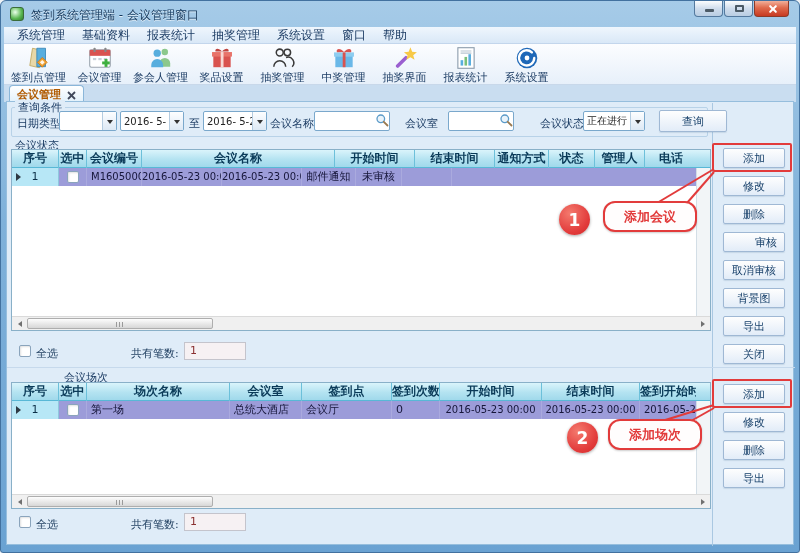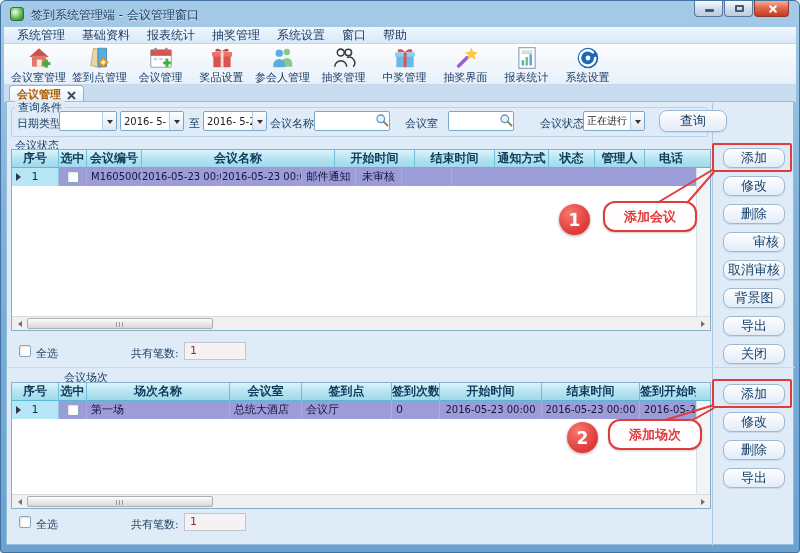--- a/index.html
+++ b/index.html
@@ -50,22 +50,22 @@
   .qlabel-bg{position:absolute;background:#dfecf8;padding:0 3px;}
   .field-label{position:absolute;font-size:11px;color:#1c3c64;white-space:nowrap;}
 
   .combo{position:absolute;height:20px;background:#fff;border:1px solid #7aa8cc;border-radius:2px;display:flex;align-items:center;}
   .combo .val{flex:1;font-size:10px;color:#222;padding-left:3px;white-space:nowrap;overflow:hidden;}
   .combo .dd{width:14px;height:100%;display:flex;align-items:center;justify-content:center;
              background:linear-gradient(180deg,#fdfeff,#dde9f5);border-left:1px solid #b5cce0;}
   .tri-down{width:0;height:0;border:3.5px solid transparent;border-top:4.5px solid #333;margin-top:4px;}
   .searchbox{position:absolute;height:20px;background:#fff;border:1px solid #7aa8cc;border-radius:2px;display:flex;align-items:center;}
   .searchbox input{flex:1;width:20px;border:none;outline:none;height:16px;font-size:11px;padding:0 2px;background:transparent;}
-  .btn{height:20px;background:linear-gradient(180deg,#fefefe,#e2ecf8);border:1px solid #9fb8d4;border-radius:8px;
-       font-size:13px;color:#17406a;display:flex;align-items:center;justify-content:center;cursor:default;
+  .btn{height:20px;background:linear-gradient(180deg,#fefefe,#e2ecf8);border:1px solid #9fb8d4;border-radius:2px;
+       font-size:11px;color:#17406a;display:flex;align-items:center;justify-content:center;cursor:default;
        box-shadow:0 1px 1px rgba(120,150,180,.25);white-space:nowrap;}
 
   
   .gridbox{position:absolute;background:#fff;border:1px solid #89b0c8;}
   .ghead{position:absolute;left:0;right:0;top:0;height:18px;display:flex;
          background:linear-gradient(180deg,#daf4fb 0%,#b4e3f1 55%,#a0d9eb 100%);border-bottom:1px solid #58b8d6;}
   .hcell{height:18px;line-height:17px;text-align:center;font-size:12px;font-weight:600;color:#0a3a58;
          border-right:1px solid #6cc0da;overflow:hidden;white-space:nowrap;flex:0 0 auto;}
   .grow{position:absolute;left:0;right:0;top:18px;height:18px;display:flex;background:#9c9cd9;}
   .dcell{height:18px;line-height:18px;font-size:11px;color:#16163a;border-right:1px solid #aaaade;
@@ -131,32 +131,20 @@
     <span class="menu-item">抽奖管理</span>
     <span class="menu-item">系统设置</span>
     <span class="menu-item">窗口</span>
     <span class="menu-item">帮助</span>
   </div>
 
   <div class="toolbar">
     <div class="tool-item">
       <span>
           <svg viewBox="0 0 24 24" width="26" height="26">
-            <polygon points="3,11 12,3 21,11" fill="#c9534a"></polygon>
-            <rect x="5.5" y="10" width="13" height="10" fill="#e07a6a"></rect>
-            <rect x="10" y="13.5" width="4.5" height="6.5" fill="#fbe9e2"></rect>
-            <rect x="15" y="15.8" width="7.5" height="2.8" fill="#3faf3f"></rect>
-            <rect x="17.3" y="13.5" width="2.9" height="7.4" fill="#3faf3f"></rect>
-          </svg>
-        </span>
-      <span class="tool-label">会议室管理</span>
-    </div>
-    <div class="tool-item">
-      <span>
-          <svg viewBox="0 0 24 24" width="26" height="26">
             <path d="M6 3 l9 2 -2.5 16 -9 -2 z" fill="#e8d8a8" stroke="#c0a860" stroke-width="0.8"></path>
             <path d="M10 3 h8 v17 h-8 z" fill="#58aede" stroke="#3a88b8" stroke-width="0.8"></path>
             <polygon points="15,11.5 19.5,16 15,20.5 10.5,16" fill="#f0a030" stroke="#c87818" stroke-width="0.8"></polygon>
             <polygon points="15,13.8 17.2,16 15,18.2 12.8,16" fill="#fff6e8"></polygon>
           </svg>
         </span>
       <span class="tool-label">签到点管理</span>
     </div>
     <div class="tool-item">
       <span>
@@ -170,39 +158,39 @@
             <rect x="15.5" y="12" width="3" height="2" fill="#c8d0d8"></rect>
             <rect x="14" y="15.2" width="7" height="2.7" fill="#3faf3f"></rect>
             <rect x="16.2" y="13" width="2.7" height="7.2" fill="#3faf3f"></rect>
           </svg>
         </span>
       <span class="tool-label">会议管理</span>
     </div>
     <div class="tool-item">
       <span>
           <svg viewBox="0 0 24 24" width="26" height="26">
+            <circle cx="15.5" cy="6.5" r="3" fill="#8cc88c"></circle>
+            <path d="M10.5 17 a5 5 0 0 1 10 0 v3 h-10 z" fill="#8cc88c"></path>
+            <circle cx="8.5" cy="7.5" r="3.4" fill="#58aede"></circle>
+            <path d="M3 18.5 a5.5 5.5 0 0 1 11 0 v2 h-11 z" fill="#58aede"></path>
+          </svg>
+        </span>
+      <span class="tool-label">参会人管理</span>
+    </div>
+    <div class="tool-item">
+      <span>
+          <svg viewBox="0 0 24 24" width="26" height="26">
             <rect x="4" y="10" width="16" height="10.5" fill="#d9534f"></rect>
             <rect x="2.8" y="6.5" width="18.4" height="4.2" fill="#e8736a"></rect>
             <rect x="10.8" y="6.5" width="2.6" height="14" fill="#f8d8d4"></rect>
             <path d="M12 6 c-3 -4 -7 -3 -6 0 z" fill="#c04540"></path>
             <path d="M12 6 c3 -4 7 -3 6 0 z" fill="#c04540"></path>
           </svg>
         </span>
       <span class="tool-label">奖品设置</span>
-    </div>
-    <div class="tool-item">
-      <span>
-          <svg viewBox="0 0 24 24" width="26" height="26">
-            <circle cx="15.5" cy="6.5" r="3" fill="#8cc88c"></circle>
-            <path d="M10.5 17 a5 5 0 0 1 10 0 v3 h-10 z" fill="#8cc88c"></path>
-            <circle cx="8.5" cy="7.5" r="3.4" fill="#58aede"></circle>
-            <path d="M3 18.5 a5.5 5.5 0 0 1 11 0 v2 h-11 z" fill="#58aede"></path>
-          </svg>
-        </span>
-      <span class="tool-label">参会人管理</span>
     </div>
     <div class="tool-item">
       <span>
           <svg viewBox="0 0 24 24" width="26" height="26" fill="none" stroke="#3a3a3a" stroke-width="1.4">
             <circle cx="9" cy="7" r="3.2"></circle>
             <path d="M3.5 20 a5.5 5.5 0 0 1 11 0"></path>
             <circle cx="16" cy="7" r="3"></circle>
             <path d="M14.8 11.6 a5.2 5.2 0 0 1 5.7 8.4"></path>
           </svg>
         </span>

